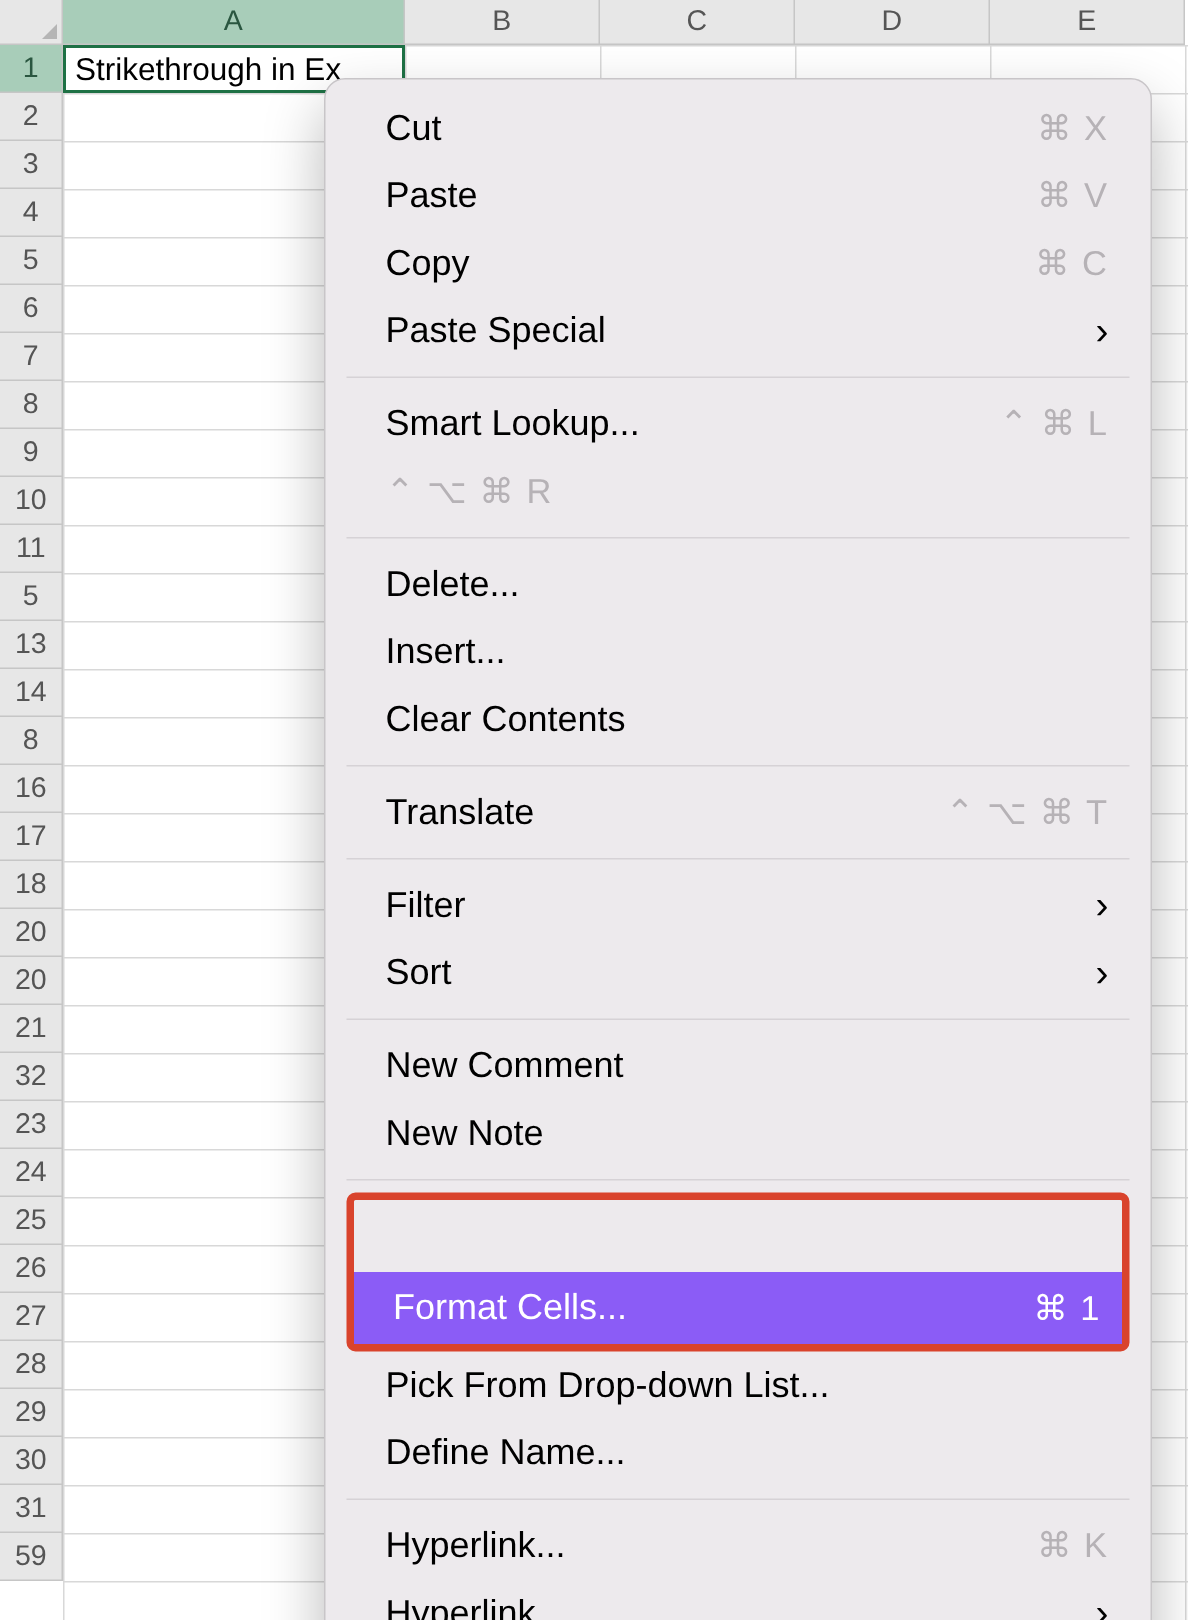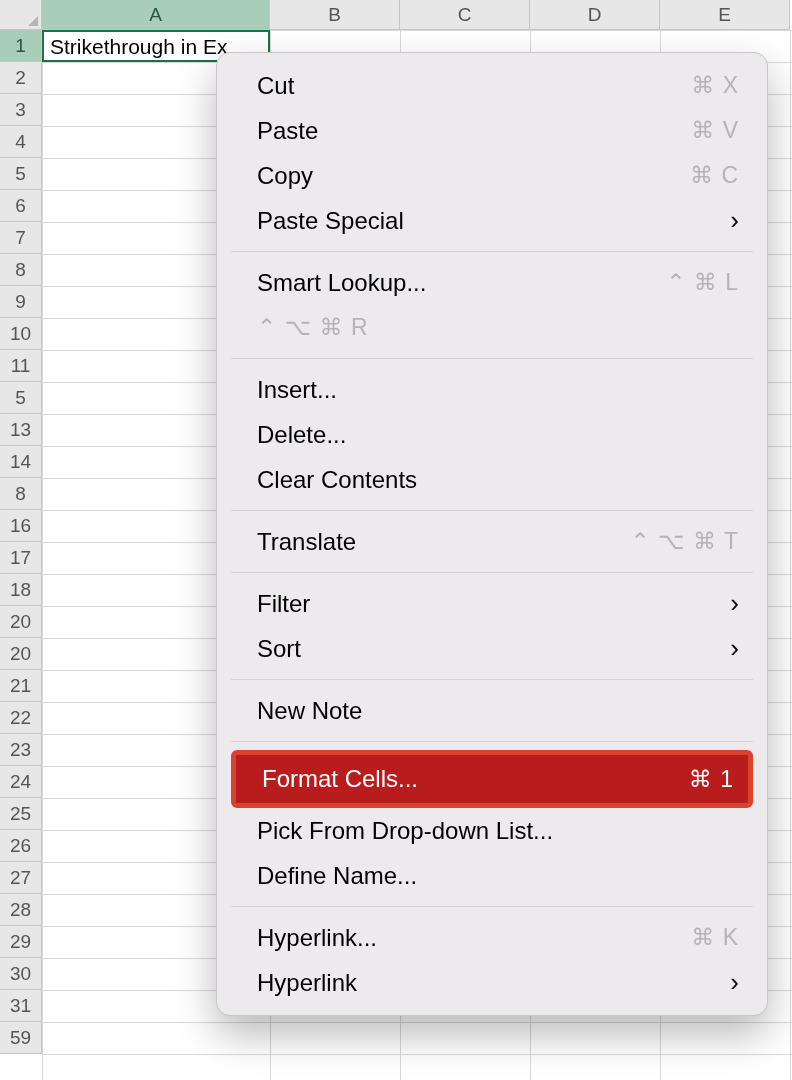--- a/index.html
+++ b/index.html
@@ -126,22 +126,23 @@
       color:#b6b2b6;
       font-size: 23px;
       letter-spacing: 1px;
     }
     .menu-sep {
       height: 1px;
       background:#d6d2d6;
       margin: 8px 14px;
     }
     .menu-item.highlight {
-      background:#b91c1c;
+      background:#8b5cf6;
       color:#fff;
+      margin-top:48px;
     }
     .menu-item.highlight .shortcut { color:#fff; }
     .highlight-wrap {
       border: 5px solid #d9432c;
       border-radius: 6px;
       margin: 0 14px;
     }
     .highlight-wrap .menu-item { padding: 0 14px 0 26px; height:48px; }
     .chev {
       font-size: 26px;
@@ -178,21 +179,21 @@
       <div class="row-header">5</div>
       <div class="row-header">13</div>
       <div class="row-header">14</div>
       <div class="row-header">8</div>
       <div class="row-header">16</div>
       <div class="row-header">17</div>
       <div class="row-header">18</div>
       <div class="row-header">20</div>
       <div class="row-header">20</div>
       <div class="row-header">21</div>
-      <div class="row-header">22</div>
+      <div class="row-header">32</div>
       <div class="row-header">23</div>
       <div class="row-header">24</div>
       <div class="row-header">25</div>
       <div class="row-header">26</div>
       <div class="row-header">27</div>
       <div class="row-header">28</div>
       <div class="row-header">29</div>
       <div class="row-header">30</div>
       <div class="row-header">31</div>
       <div class="row-header">59</div>
@@ -264,43 +265,46 @@
     <div class="menu-sep"></div>
     <div class="menu-item">
       <span>Smart Lookup...</span>
       <span class="shortcut">⌃ ⌘ L</span>
     </div>
     <div class="menu-item">
       <span class="shortcut">⌃ ⌥ ⌘ R</span>
     </div>
     <div class="menu-sep"></div>
     <div class="menu-item">
+      <span>Delete...</span>
+    </div>
+    <div class="menu-item">
       <span>Insert...</span>
-    </div>
-    <div class="menu-item">
-      <span>Delete...</span>
     </div>
     <div class="menu-item">
       <span>Clear Contents</span>
     </div>
     <div class="menu-sep"></div>
     <div class="menu-item">
       <span>Translate</span>
       <span class="shortcut">⌃ ⌥ ⌘ T</span>
     </div>
     <div class="menu-sep"></div>
     <div class="menu-item">
       <span>Filter</span>
       <span class="chev">›</span>
     </div>
     <div class="menu-item">
       <span>Sort</span>
       <span class="chev">›</span>
     </div>
     <div class="menu-sep"></div>
+    <div class="menu-item">
+      <span>New Comment</span>
+    </div>
     <div class="menu-item">
       <span>New Note</span>
     </div>
     <div class="menu-sep"></div>
 
     <div class="highlight-wrap">
       <div class="menu-item highlight">
         <span>Format Cells...</span>
         <span class="shortcut">⌘ 1</span>
       </div>

